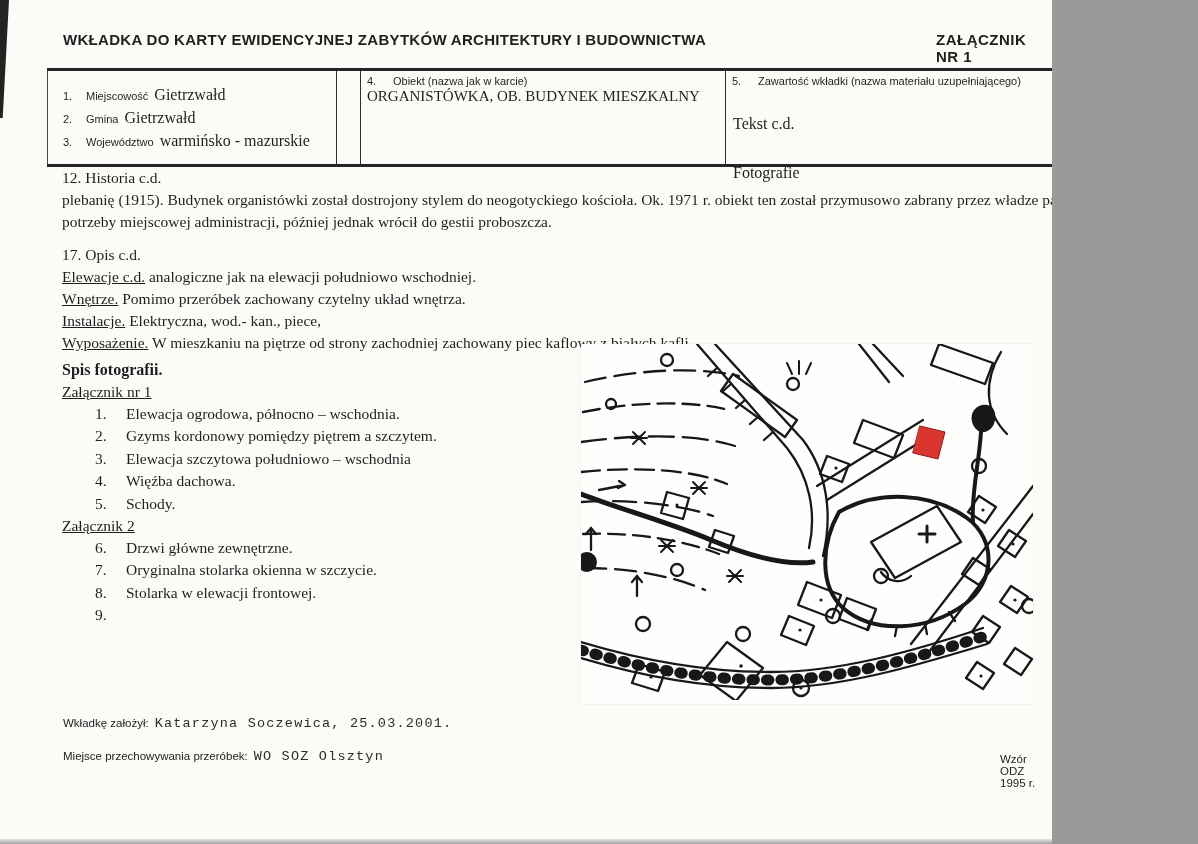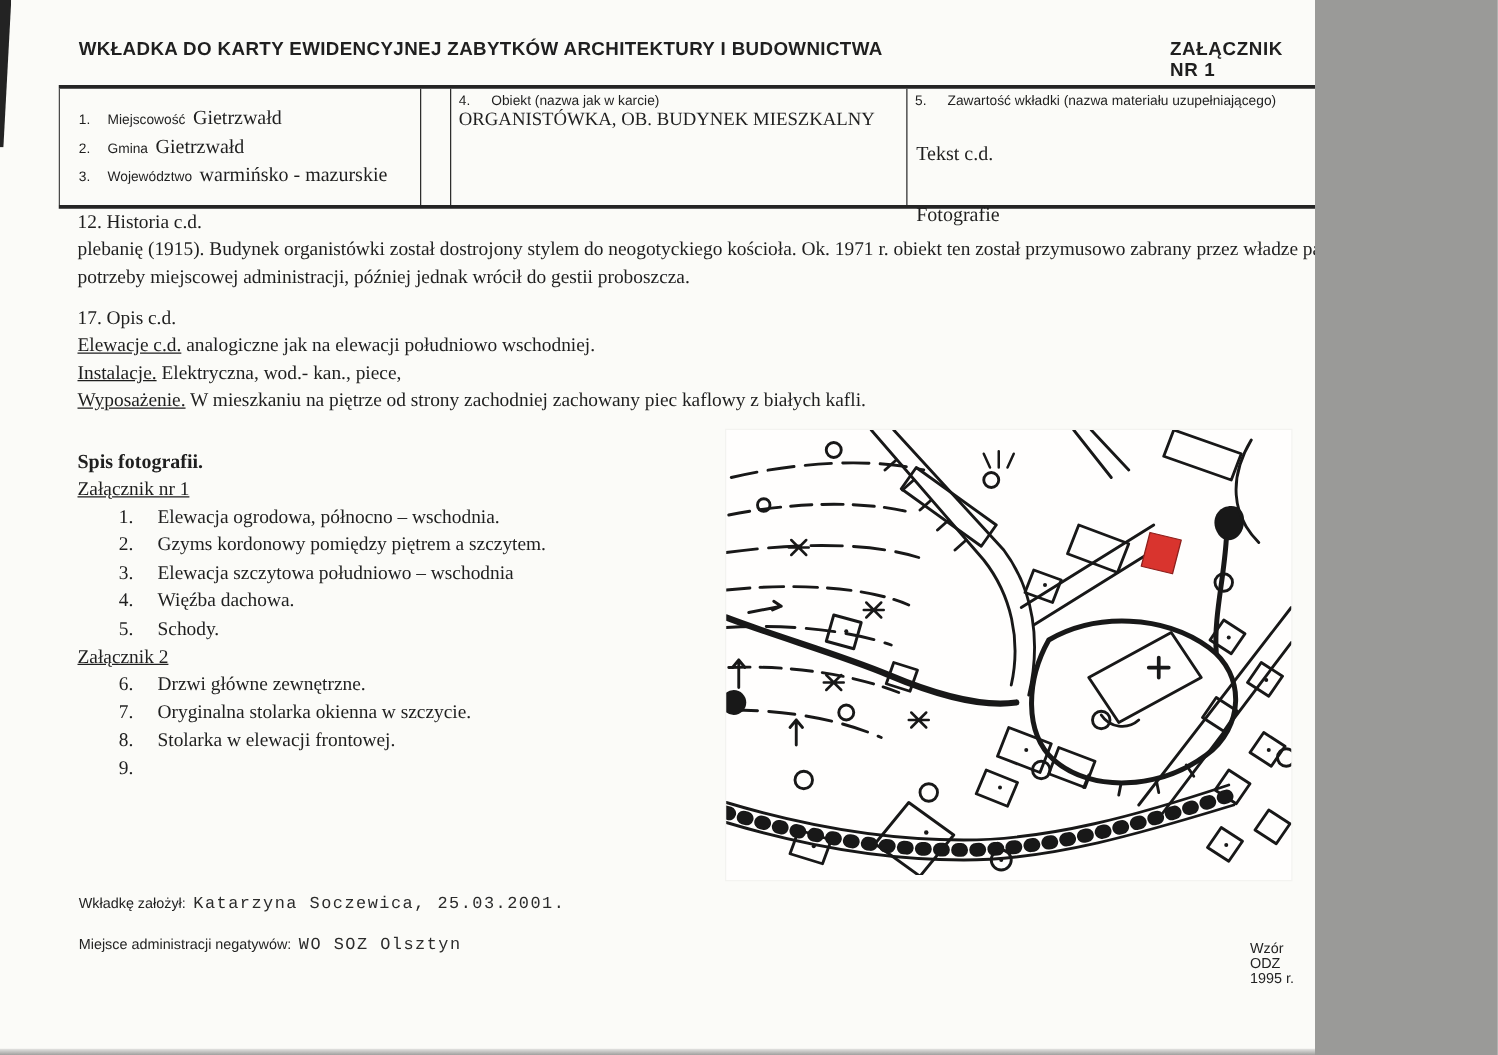--- a/index.html
+++ b/index.html
@@ -122,20 +122,21 @@
   </div>
 
   <div class="sec" id="history">
     <div>12. Historia c.d.</div>
     <div class="body">plebanię (1915). Budynek organistówki został dostrojony stylem do neogotyckiego kościoła. Ok. 1971 r. obiekt ten został przymusowo zabrany przez władze państwowe na potrzeby miejscowej administracji, później jednak wrócił do gestii proboszcza.</div>
   </div>
 
   <div class="sec" id="description">
     <div>17. Opis c.d.</div>
     <div><span class="term">Elewacje c.d.</span><span> analogiczne jak na elewacji południowo wschodniej.</span></div>
+    <div><span class="term">Wnętrze.</span><span> Pomimo przeróbek zachowany czytelny układ wnętrza.</span></div>
     <div><span class="term">Instalacje.</span><span> Elektryczna, wod.- kan., piece,</span></div>
     <div><span class="term">Wyposażenie.</span><span> W mieszkaniu na piętrze od strony zachodniej zachowany piec kaflowy z białych kafli.</span></div>
   </div>
 
   <div class="sec" id="photos">
     <div class="heading">Spis fotografii.</div>
     <div class="group-title">Załącznik nr 1</div>
     <div class="photo-item">
         <span class="pnum">1.</span>
         <span class="ptext">Elewacja ogrodowa, północno – wschodnia.</span>
@@ -270,18 +271,18 @@
           <circle cx="220" cy="344" r="1.6" fill="#181818" stroke="none"></circle>
       </g>
     </svg>
   </div>
 
   <div class="foot-line" id="foot-created">
     <span class="foot-label">Wkładkę założył:</span>
     <span class="foot-value">Katarzyna Soczewica, 25.03.2001.</span>
   </div>
   <div class="foot-line" id="foot-negatives">
-    <span class="foot-label">Miejsce administracji negatywów:</span>
+    <span class="foot-label">Miejsce przechowywania przeróbek:</span>
     <span class="foot-value">WO SOZ Olsztyn</span>
   </div>
   <div id="form-note">Wzór ODZ 1995 r.</div>
 
 </div>
 
 </body></html>

